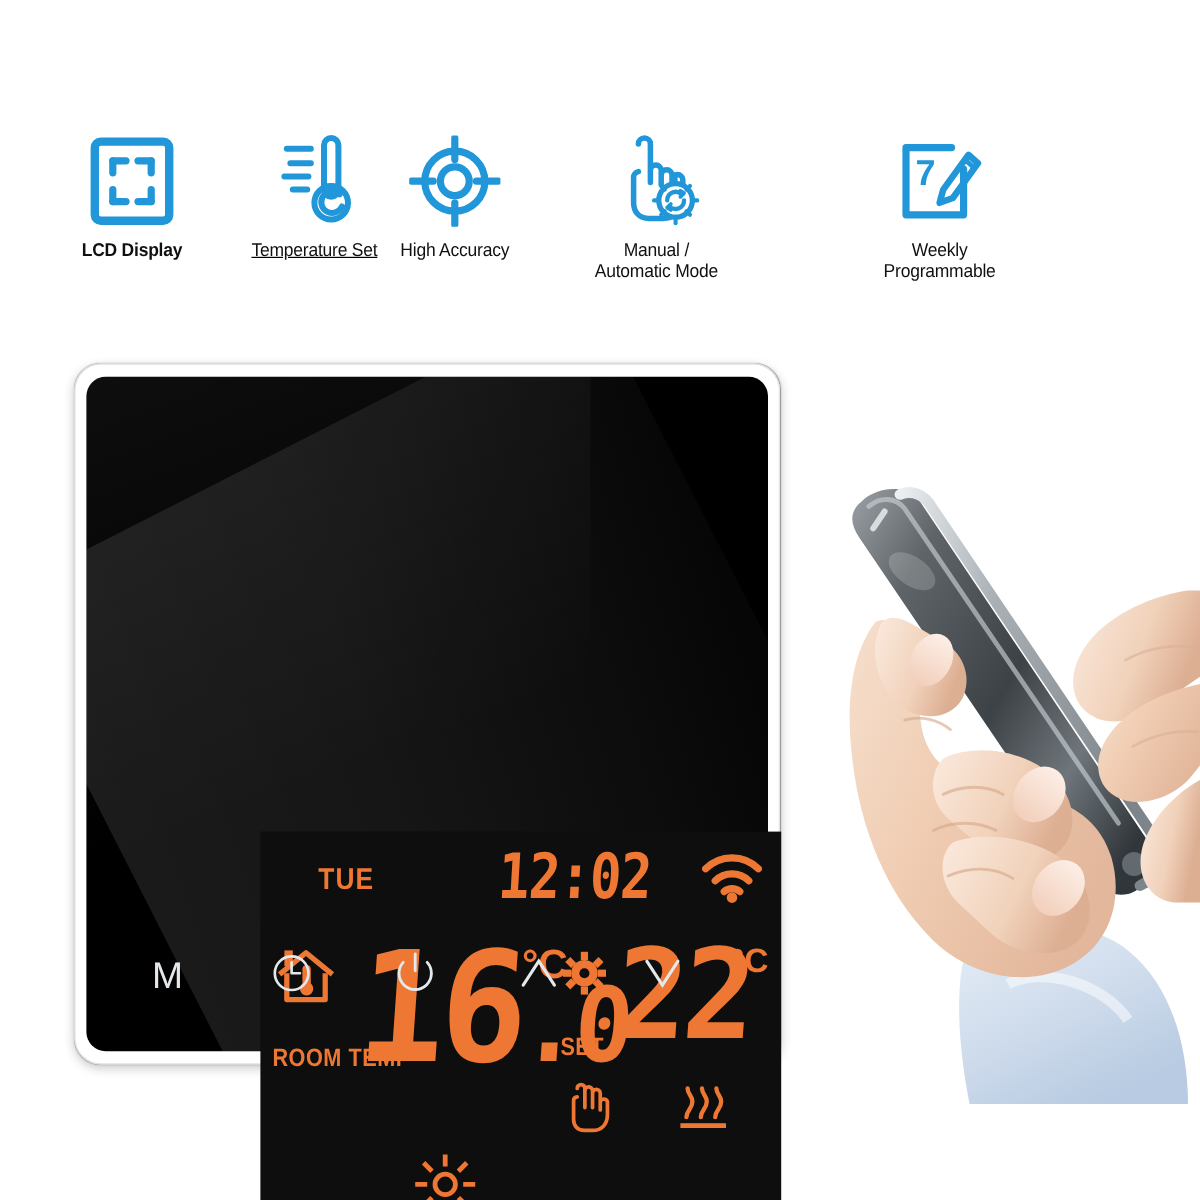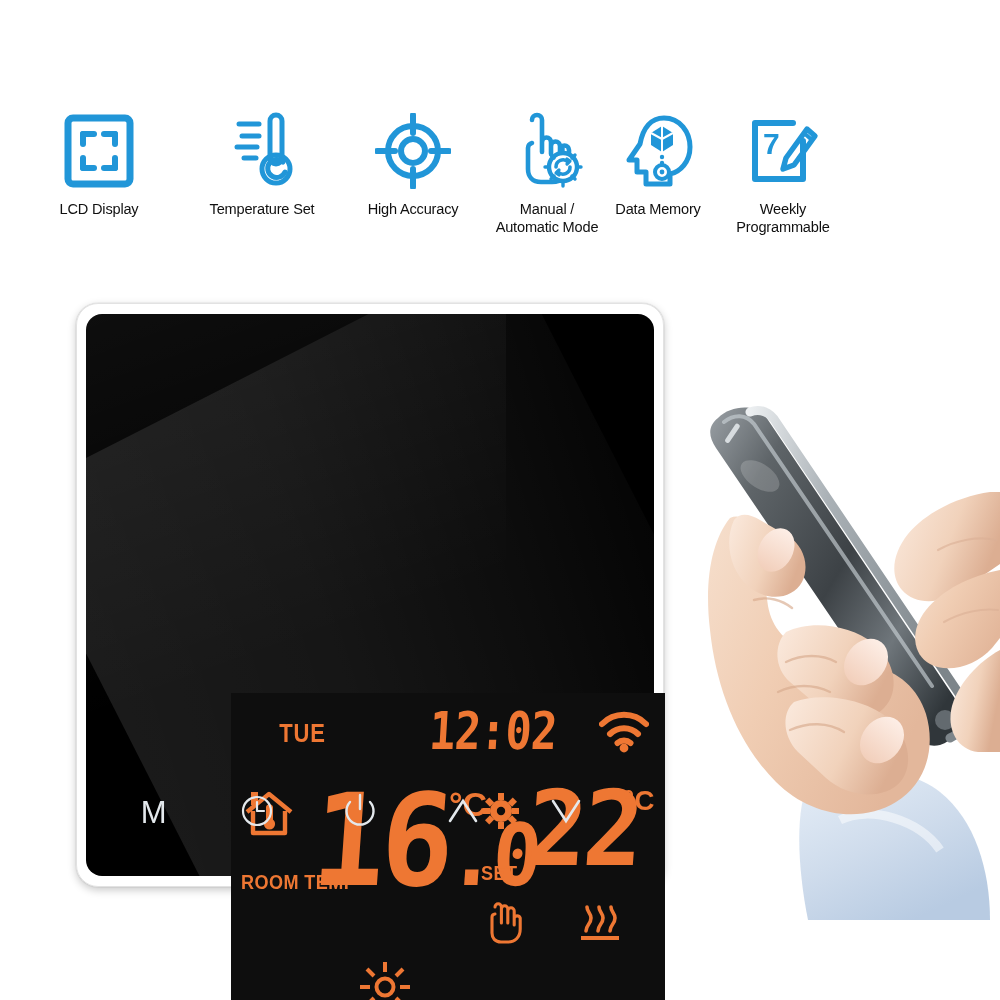--- a/index.html
+++ b/index.html
@@ -44,21 +44,21 @@
     color:#101010;
     font-family:"Liberation Sans", sans-serif;
     letter-spacing:-0.2px;
     transform:scaleX(0.94);
     white-space:pre-line;
   }
 
   
   #device {
     position:absolute;
-    left:76px; top:303px;
+    left:62px; top:303px;
     width:588px; height:584px;text-decoration:underline;
   }
   
   #shell {
     position:absolute; inset:0;
     background:#ffffff;
     border-radius:22px;
     box-shadow:0 3px 9px rgba(0,0,0,0.22), 0 0 1px rgba(0,0,0,0.35);
   }
   #shell-edge {
@@ -211,55 +211,55 @@
   }
   #photo svg { display:block; }
 </style>
 </head>
 <body>
 
 <div id="stage">
 
   <div id="features">
 
-    <div class="feature" style="left:24px;">
+    <div class="feature" style="left:35px;font-weight:bold;">
       <div class="ficon">
         <svg width="72" height="74" viewBox="0 0 72 74">
           <rect x="5" y="4" width="62" height="66" rx="5" ry="5" fill="none" stroke="#2196D8" stroke-width="7"></rect>
           <path d="M20 20 L20 30" stroke="#2196D8" stroke-width="6" stroke-linecap="round" fill="none"></path>
           <path d="M20 20 L31 20" stroke="#2196D8" stroke-width="6" stroke-linecap="round" fill="none"></path>
           <path d="M52 20 L52 30" stroke="#2196D8" stroke-width="6" stroke-linecap="round" fill="none"></path>
           <path d="M52 20 L41 20" stroke="#2196D8" stroke-width="6" stroke-linecap="round" fill="none"></path>
           <path d="M20 54 L20 44" stroke="#2196D8" stroke-width="6" stroke-linecap="round" fill="none"></path>
           <path d="M20 54 L31 54" stroke="#2196D8" stroke-width="6" stroke-linecap="round" fill="none"></path>
           <path d="M52 54 L52 44" stroke="#2196D8" stroke-width="6" stroke-linecap="round" fill="none"></path>
           <path d="M52 54 L41 54" stroke="#2196D8" stroke-width="6" stroke-linecap="round" fill="none"></path>
         </svg>
       </div>
       <div class="flabel">LCD Display</div>
     </div>
 
-    <div class="feature" style="left:187px;">
+    <div class="feature" style="left:187px;text-decoration:underline;">
       <div class="ficon">
         <svg width="72" height="78" viewBox="0 0 72 78">
           <g stroke="#2196D8" stroke-width="5" stroke-linecap="round" fill="none">
             <line x1="13" y1="12" x2="33" y2="12"></line>
             <line x1="16" y1="24" x2="33" y2="24"></line>
             <line x1="11" y1="35" x2="31" y2="35"></line>
             <line x1="18" y1="46" x2="30" y2="46"></line>
           </g>
           <path d="M44 9 a6 6 0 0 1 12 0 V46 a6 6 0 0 1 -12 0 Z" fill="none" stroke="#2196D8" stroke-width="5"></path>
           <circle cx="50" cy="57" r="14" fill="none" stroke="#2196D8" stroke-width="5"></circle>
           <path d="M57 50 a9 9 0 1 0 2 10" fill="none" stroke="#2196D8" stroke-width="5" stroke-linecap="round"></path>
         </svg>
       </div>
       <div class="flabel">Temperature Set</div>
     </div>
 
-    <div class="feature" style="left:338px;">
+    <div class="feature" style="left:304px;">
       <div class="ficon">
         <svg width="76" height="76" viewBox="0 0 76 76">
           <circle cx="38" cy="38" r="25" fill="none" stroke="#2196D8" stroke-width="6"></circle>
           <circle cx="38" cy="38" r="12" fill="none" stroke="#2196D8" stroke-width="6"></circle>
           <line x1="38" y1="2" x2="38" y2="20" stroke="#2196D8" stroke-width="6" stroke-linecap="round"></line>
           <line x1="38" y1="56" x2="38" y2="74" stroke="#2196D8" stroke-width="6" stroke-linecap="round"></line>
           <line x1="2" y1="38" x2="20" y2="38" stroke="#2196D8" stroke-width="6" stroke-linecap="round"></line>
           <line x1="56" y1="38" x2="74" y2="38" stroke="#2196D8" stroke-width="6" stroke-linecap="round"></line>
         </svg>
       </div>
@@ -290,38 +290,20 @@
             <line x1="64" y1="64" x2="67" y2="67"></line>
             <line x1="67" y1="43" x2="64" y2="46"></line>
             <line x1="46" y1="64" x2="43" y2="67"></line>
           </g>
         </svg>
       </div>
       <div class="flabel">Manual /
 Automatic Mode</div>
     </div>
 
-    <div class="feature" style="left:583px;">
-      <div class="ficon">
-        <svg width="76" height="78" viewBox="0 0 76 78">
-          <path d="M44 6 C60 6 70 20 70 35 C70 50 60 60 50 62 V72 H26 V60 H17 V48 H9 L20 32
-                   C23 16 31 6 44 6 Z" fill="none" stroke="#2196D8" stroke-width="5" stroke-linejoin="round"></path>
-          <path d="M42 14 L53 21 L53 33 L42 40 L31 33 L31 21 Z" fill="#2196D8"></path>
-          <path d="M42 14 L42 40" stroke="#ffffff" stroke-width="2" fill="none"></path>
-          <path d="M31 21 L42 27 L53 21" stroke="#ffffff" stroke-width="2" fill="none"></path>
-          <g fill="#2196D8">
-            <circle cx="42" cy="45" r="2.2"></circle>
-            <circle cx="42" cy="51" r="2.2"></circle>
-          </g>
-          <circle cx="42" cy="60" r="7" fill="none" stroke="#2196D8" stroke-width="4"></circle>
-          <circle cx="42" cy="60" r="2.4" fill="#2196D8"></circle>
-        </svg>
-      </div>
-      <div class="flabel">Data Memory</div>
-    </div>
 
     <div class="feature" style="left:708px;">
       <div class="ficon">
         <svg width="76" height="76" viewBox="0 0 76 76">
           <path d="M58 28 V66 H10 V10 H48" fill="none" stroke="#2196D8" stroke-width="6" stroke-linejoin="round" stroke-linecap="round"></path>
           <text x="18" y="41" font-family="Liberation Sans, sans-serif" font-size="30" font-weight="bold" fill="#2196D8">7</text>
           <path d="M41 45 L62 16 L70 23 L49 52 L38 56 Z" fill="none" stroke="#2196D8" stroke-width="5.4" stroke-linejoin="round"></path>
           <line x1="59" y1="20" x2="67" y2="27" stroke="#2196D8" stroke-width="4"></line>
         </svg>
       </div>

